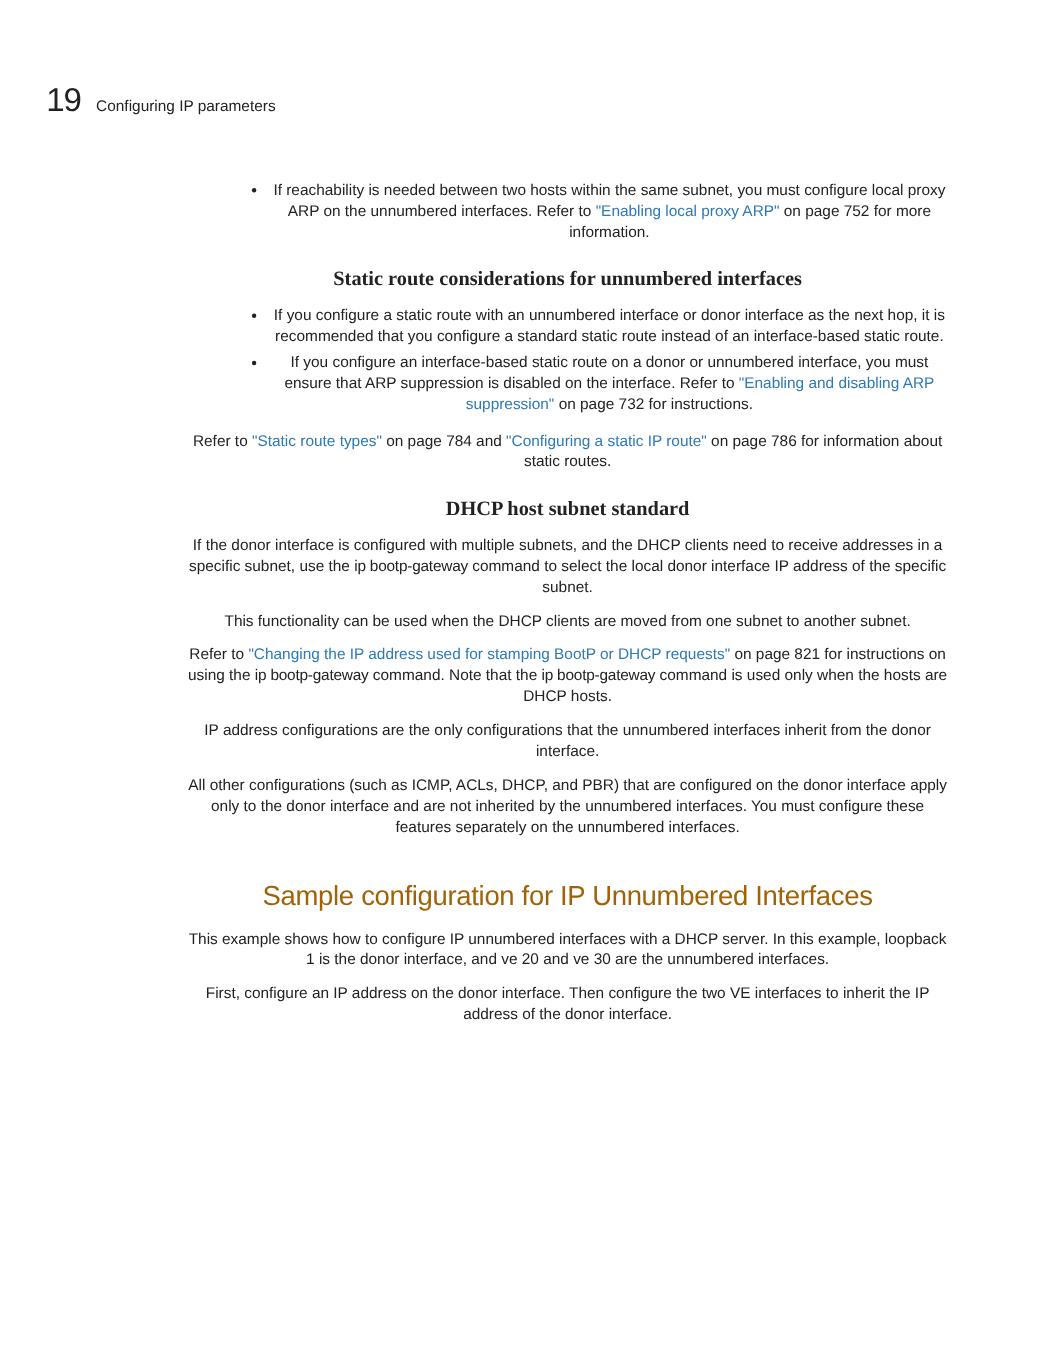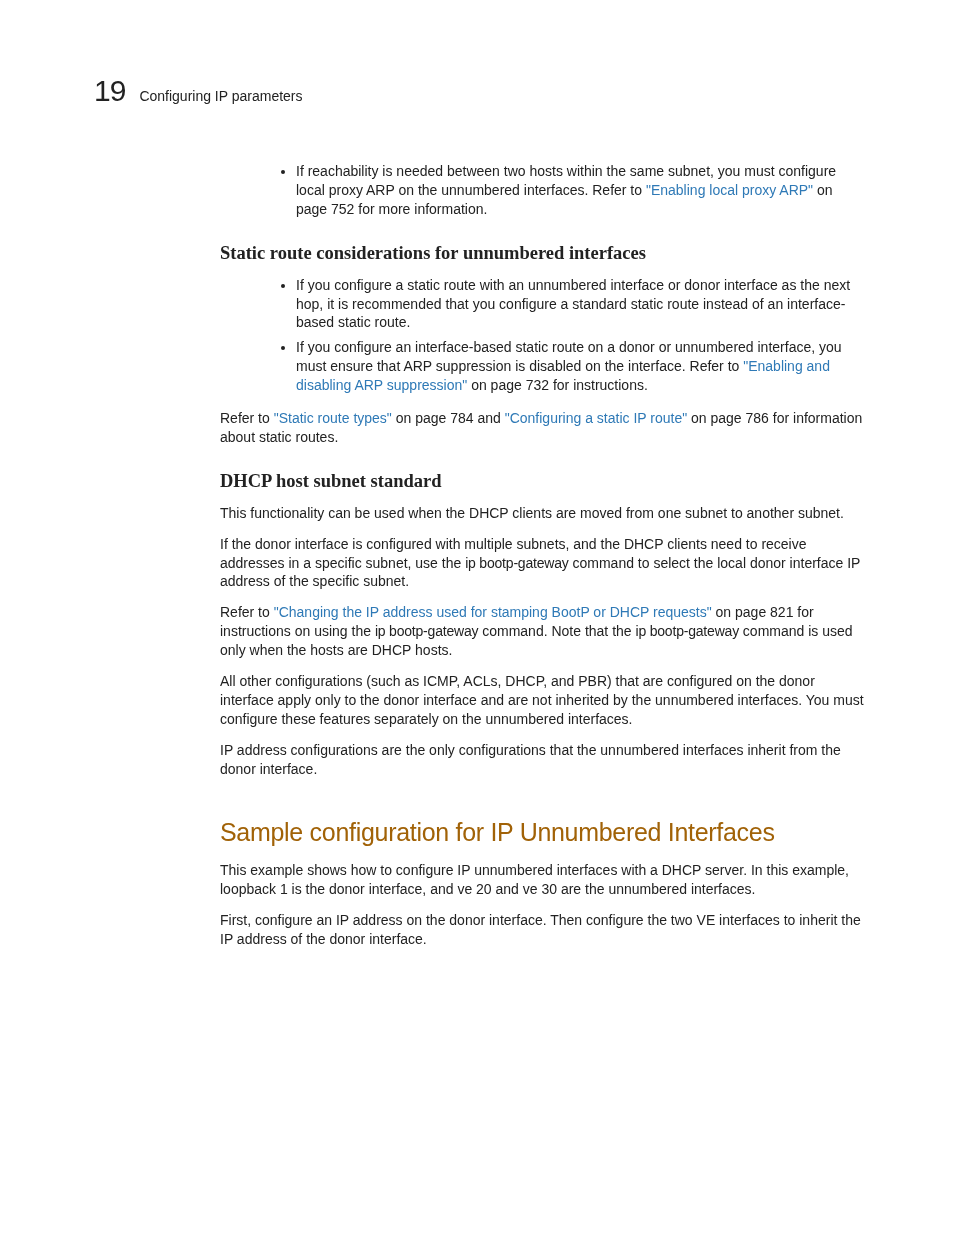--- a/index.html
+++ b/index.html
@@ -6,21 +6,22 @@
     margin: 0;
     padding: 0;
     background: #fff;
     font-family: Arial, Helvetica, sans-serif;
     color: #222;
     width: 954px;
     height: 1235px;
     box-sizing: border-box;
   }
   .page {
-    padding: 55px 90px 60px 94px;
+    padding: 55px 90px 60px 42px;
+    text-align: center;
   }
   .header {
     display: flex;
     align-items: baseline;
     gap: 14px;
     margin-bottom: 54px;
   }
   .page-number {
     font-family: "Arial Narrow", Arial, sans-serif;
     font-stretch: condensed;
@@ -108,33 +109,33 @@
         <span>If you configure an interface-based static route on a donor or unnumbered interface, you must ensure that ARP suppression is disabled on the interface. Refer to </span><span class="link">"Enabling and disabling ARP suppression"</span><span> on page 732 for instructions.</span>
       </li>
     </ul>
 
     <p class="body">
       <span>Refer to </span><span class="link">"Static route types"</span><span> on page 784 and </span><span class="link">"Configuring a static IP route"</span><span> on page 786 for information about static routes.</span>
     </p>
 
     <h3 class="sub">DHCP host subnet standard</h3>
 
-    <p class="body">This functionality can be used when the DHCP clients are moved from one subnet to another subnet.</p>
-
     <p class="body">
       <span>If the donor interface is configured with multiple subnets, and the DHCP clients need to receive addresses in a specific subnet, use the </span><span class="cmd">ip bootp-gateway</span><span> command to select the local donor interface IP address of the specific subnet.</span>
     </p>
+
+    <p class="body">This functionality can be used when the DHCP clients are moved from one subnet to another subnet.</p>
 
     <p class="body">
       <span>Refer to </span><span class="link">"Changing the IP address used for stamping BootP or DHCP requests"</span><span> on page 821 for instructions on using the </span><span class="cmd">ip bootp-gateway</span><span> command. Note that the </span><span class="cmd">ip bootp-gateway</span><span> command is used only when the hosts are DHCP hosts.</span>
     </p>
 
 
+    <p class="body">IP address configurations are the only configurations that the unnumbered interfaces inherit from the donor interface.</p>
     <p class="body">All other configurations (such as ICMP, ACLs, DHCP, and PBR) that are configured on the donor interface apply only to the donor interface and are not inherited by the unnumbered interfaces. You must configure these features separately on the unnumbered interfaces.</p>
-    <p class="body">IP address configurations are the only configurations that the unnumbered interfaces inherit from the donor interface.</p>
 
     <h2 class="section">Sample configuration for IP Unnumbered Interfaces</h2>
 
     <p class="body">This example shows how to configure IP unnumbered interfaces with a DHCP server. In this example, loopback 1 is the donor interface, and ve 20 and ve 30 are the unnumbered interfaces.</p>
     <p class="body">First, configure an IP address on the donor interface. Then configure the two VE interfaces to inherit the IP address of the donor interface.</p>
 
   </div>
 </div>
 
 </body></html>

